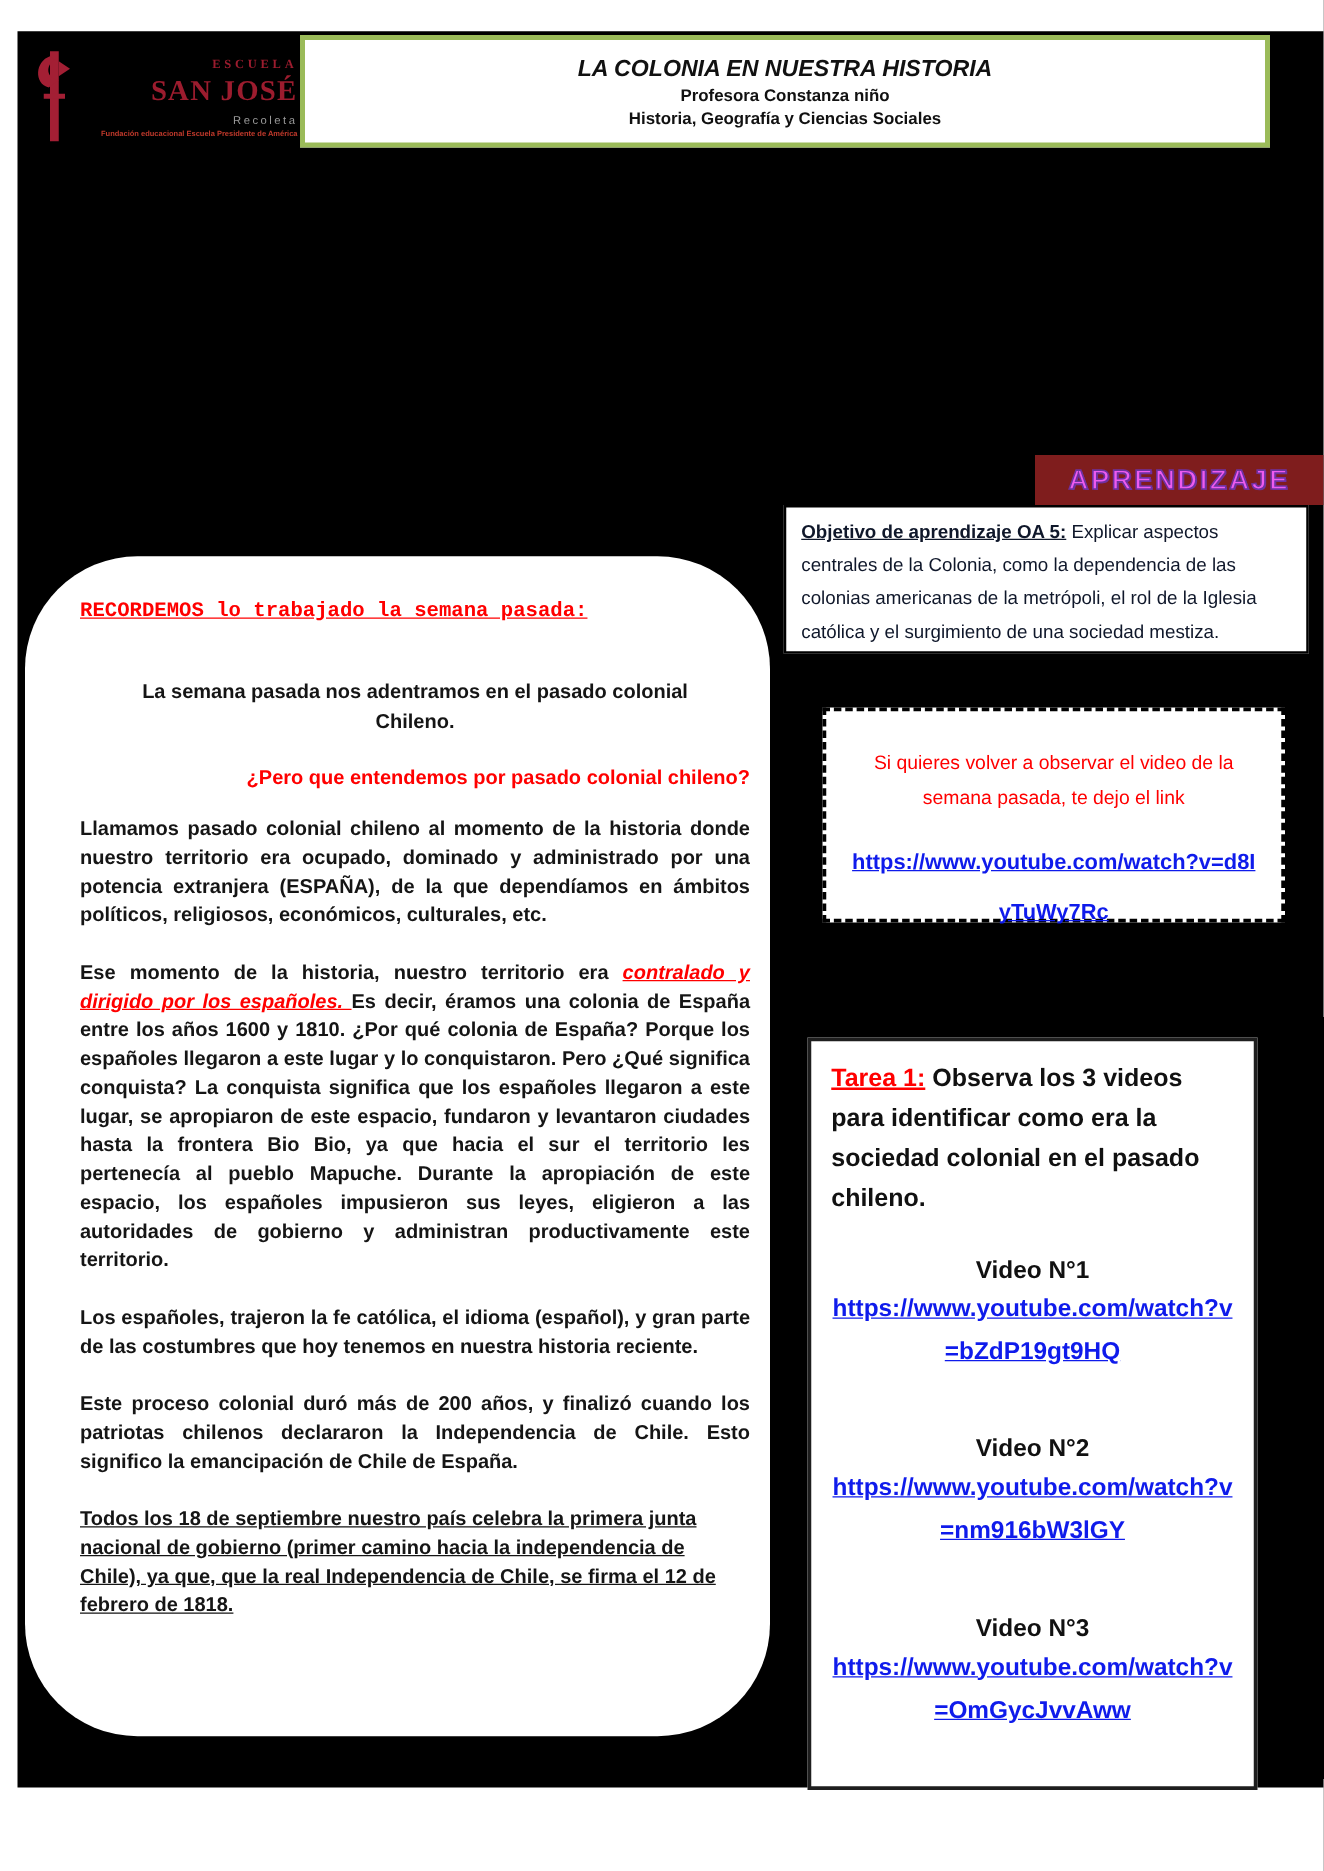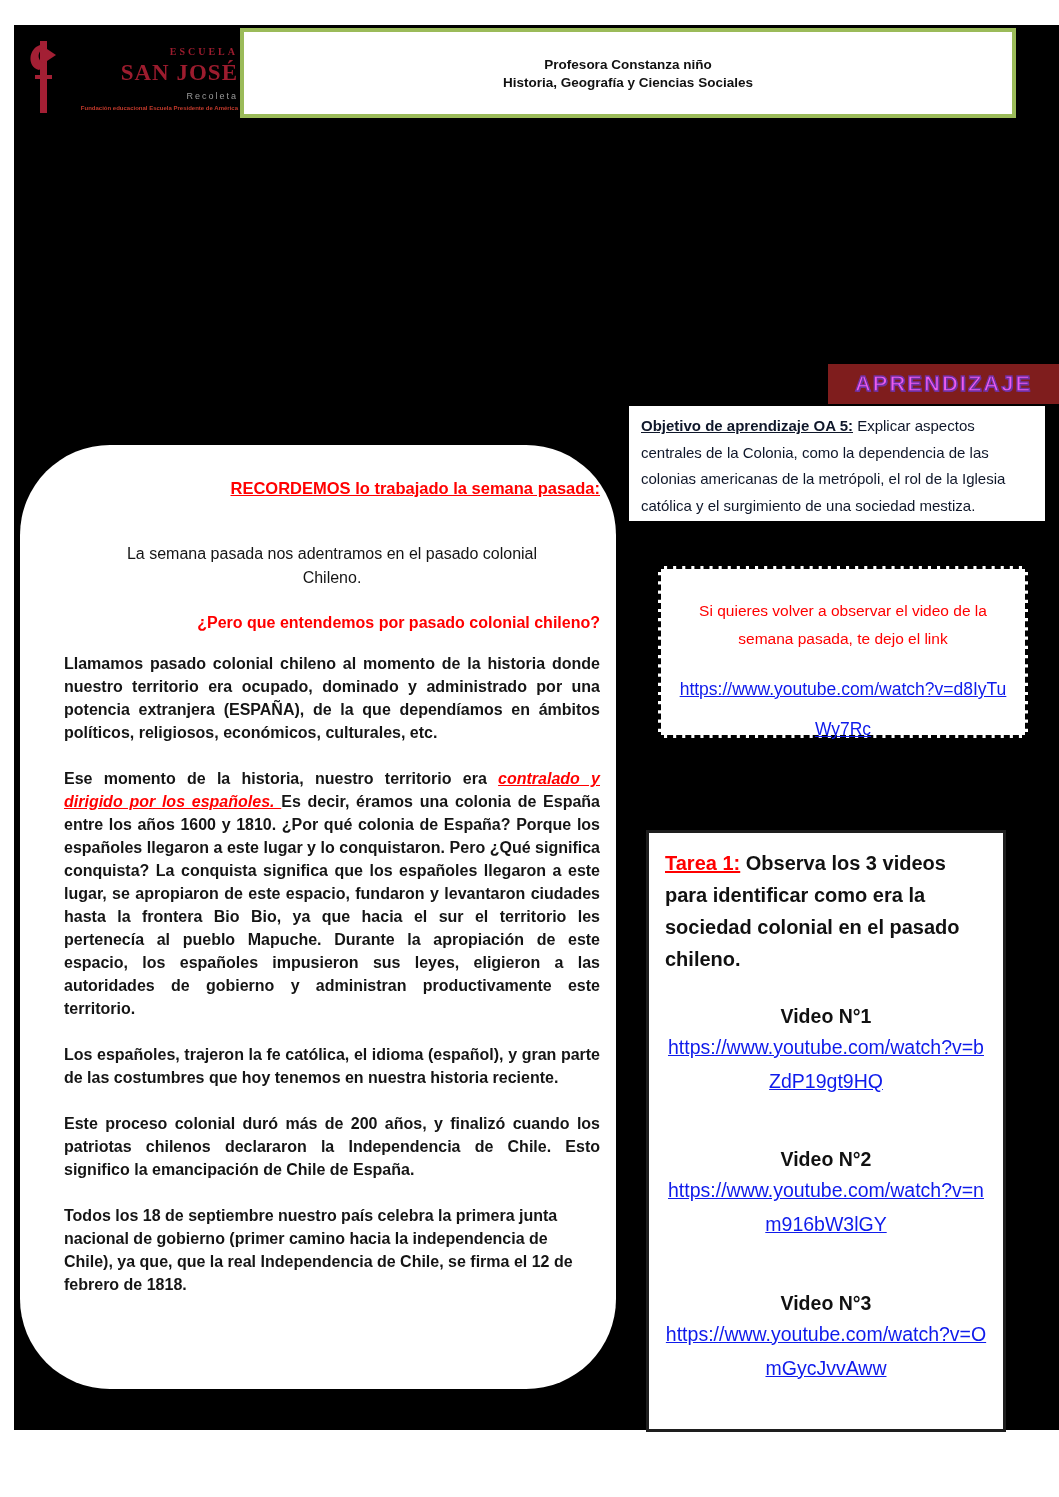--- a/index.html
+++ b/index.html
@@ -49,54 +49,54 @@
     box-sizing:border-box;background:#fff;border:2px solid #000;
     padding:7px 12px;font-size:15px;line-height:1.78;color:#0f172a;
   }
   .objective-label{font-weight:bold;text-decoration:underline;}
   .reminder-box{
     position:absolute;left:658px;top:566px;width:370px;height:172px;
     box-sizing:border-box;background:#fff;border:3px dashed #000;
     padding:12px 16px;text-align:center;
   }
   .reminder-text{margin:16px;color:var(--red,#f00);font-weight:normal;font-size:15.5px;line-height:1.8;}
-  .link{color:var(--link-blue,#0F1BEB);font-weight:normal;text-decoration:underline;cursor:pointer;word-break:break-all;}
+  .link{color:var(--link-blue,#0F1BEB);font-weight:bold;text-decoration:underline;cursor:pointer;word-break:break-all;}
   .reminder-link{display:block;margin-top:10px;font-size:17.5px;line-height:2.3;}
   .tarea-box{
     position:absolute;left:646px;top:830px;width:360px;height:602px;
     box-sizing:border-box;background:#fff;border:3px solid #1e1e1e;
     padding:14px 16px;color:#111;
   }
   .tarea-intro{margin:0;font-size:20px;font-weight:bold;line-height:1.6;text-align:left;}
   .tarea-label{color:var(--red,#f00);text-decoration:underline;}
   .videos{margin-top:30px;}
   .video{text-align:center;}
   .video + .video{margin-top:50px;}
   .video-label{font-size:19.5px;font-weight:bold;color:#111;}
   .video-link{display:block;font-size:19.5px;line-height:1.75;margin-top:2px;}
   
   .bubble{
     position:absolute;left:20px;top:445px;width:596px;height:944px;
     box-sizing:border-box;background:#fff;border-radius:90px;
     padding:34px 16px 0 44px;color:#151515;
   }
   .bubble-heading{
-    margin:0 0 44px 0;text-align:right;
-    color:var(--red,#f00);font-size:16.5px;font-weight:bold;text-decoration:underline;
+    margin:0 0 44px 0;text-align:left;
+    color:var(--red,#f00);font-size:16.5px;font-weight:bold;text-decoration:underline;font-family:Liberation Mono, monospace;
   }
   .bubble-intro{
     margin:0 auto 24px auto;max-width:455px;text-align:center;
-    font-size:16px;font-weight:normal;line-height:1.5;
+    font-size:16px;font-weight:bold;line-height:1.5;
   }
   .bubble-question{
     margin:0 0 20px 0;text-align:right;
     color:var(--red,#f00);font-size:16px;font-weight:bold;
   }
   .para{margin:0 0 23px 0;font-size:16px;line-height:23px;text-align:justify;}
-  .para.left{text-align:left;}
+  .para.left{text-align:left;text-decoration:underline;}
   .seg-n{font-weight:bold;}
   .seg-b{font-weight:bold;}
   .seg-rbiu{color:var(--red,#f00);font-weight:bold;font-style:italic;text-decoration:underline;}
 </style>
 </head>
 <body>
 
 <div class="page">
   <div class="black-canvas"></div>
 
@@ -111,20 +111,21 @@
     </span>
     <span class="logo-text">
       <span class="logo-school-label">ESCUELA</span>
       <span class="logo-school-name">SAN JOSÉ</span>
       <span class="logo-location">Recoleta</span>
       <span class="logo-tagline">Fundación educacional Escuela Presidente de América</span>
     </span>
   </div>
 
   <div class="title-box">
+    <span class="doc-title">LA COLONIA EN NUESTRA HISTORIA</span>
     <span class="doc-teacher">Profesora Constanza niño</span>
     <span class="doc-subject">Historia, Geografía y Ciencias Sociales</span>
   </div>
 
   <div class="badge">
     <span class="badge-text">APRENDIZAJE</span>
   </div>
 
   <div class="objective-box">
     <span class="objective-label">Objetivo de aprendizaje OA 5:</span><span> Explicar aspectos centrales de la Colonia, como la dependencia de las colonias americanas de la metrópoli, el rol de la Iglesia católica y el surgimiento de una sociedad mestiza.</span>

